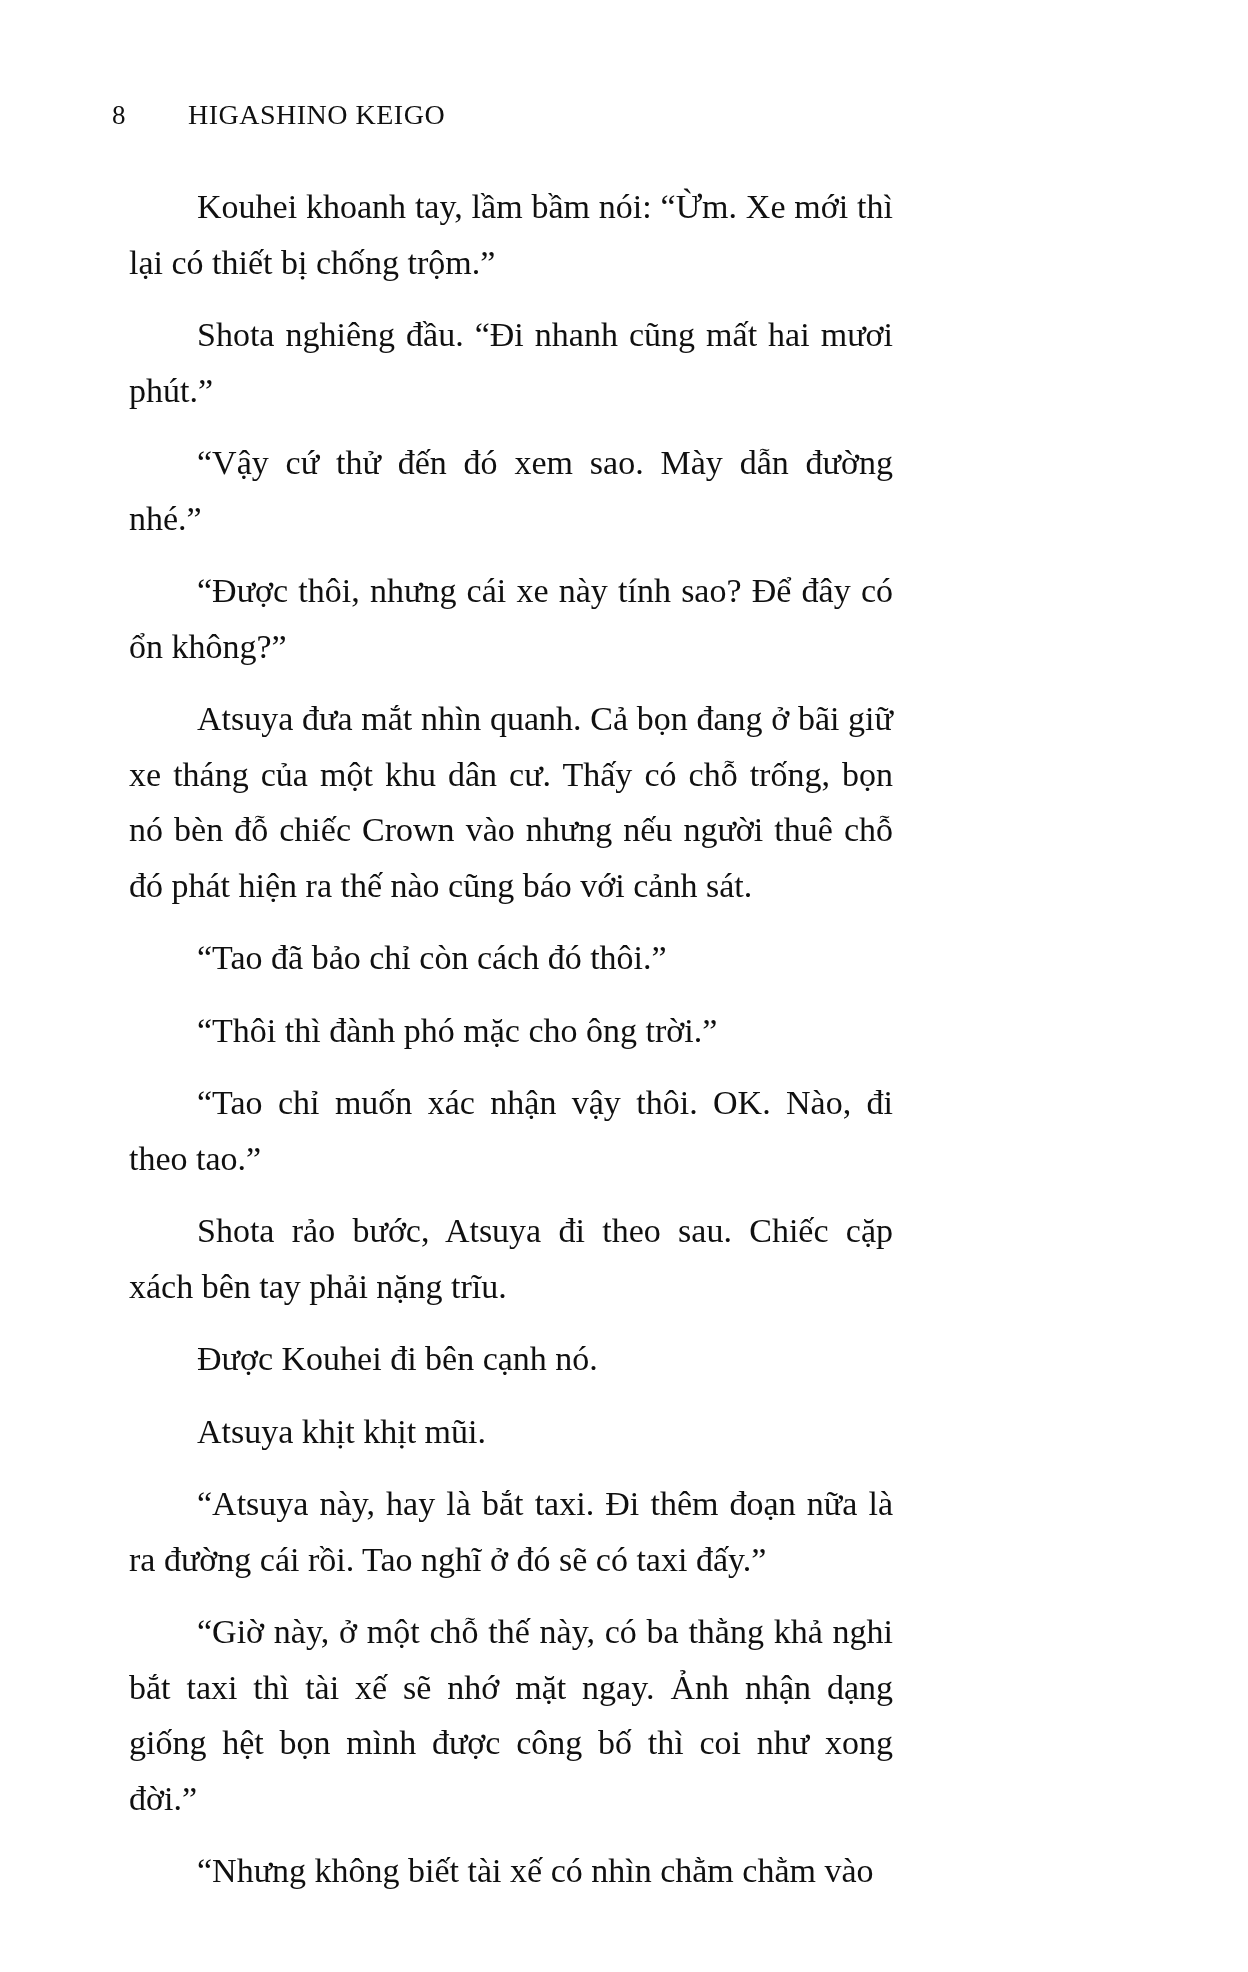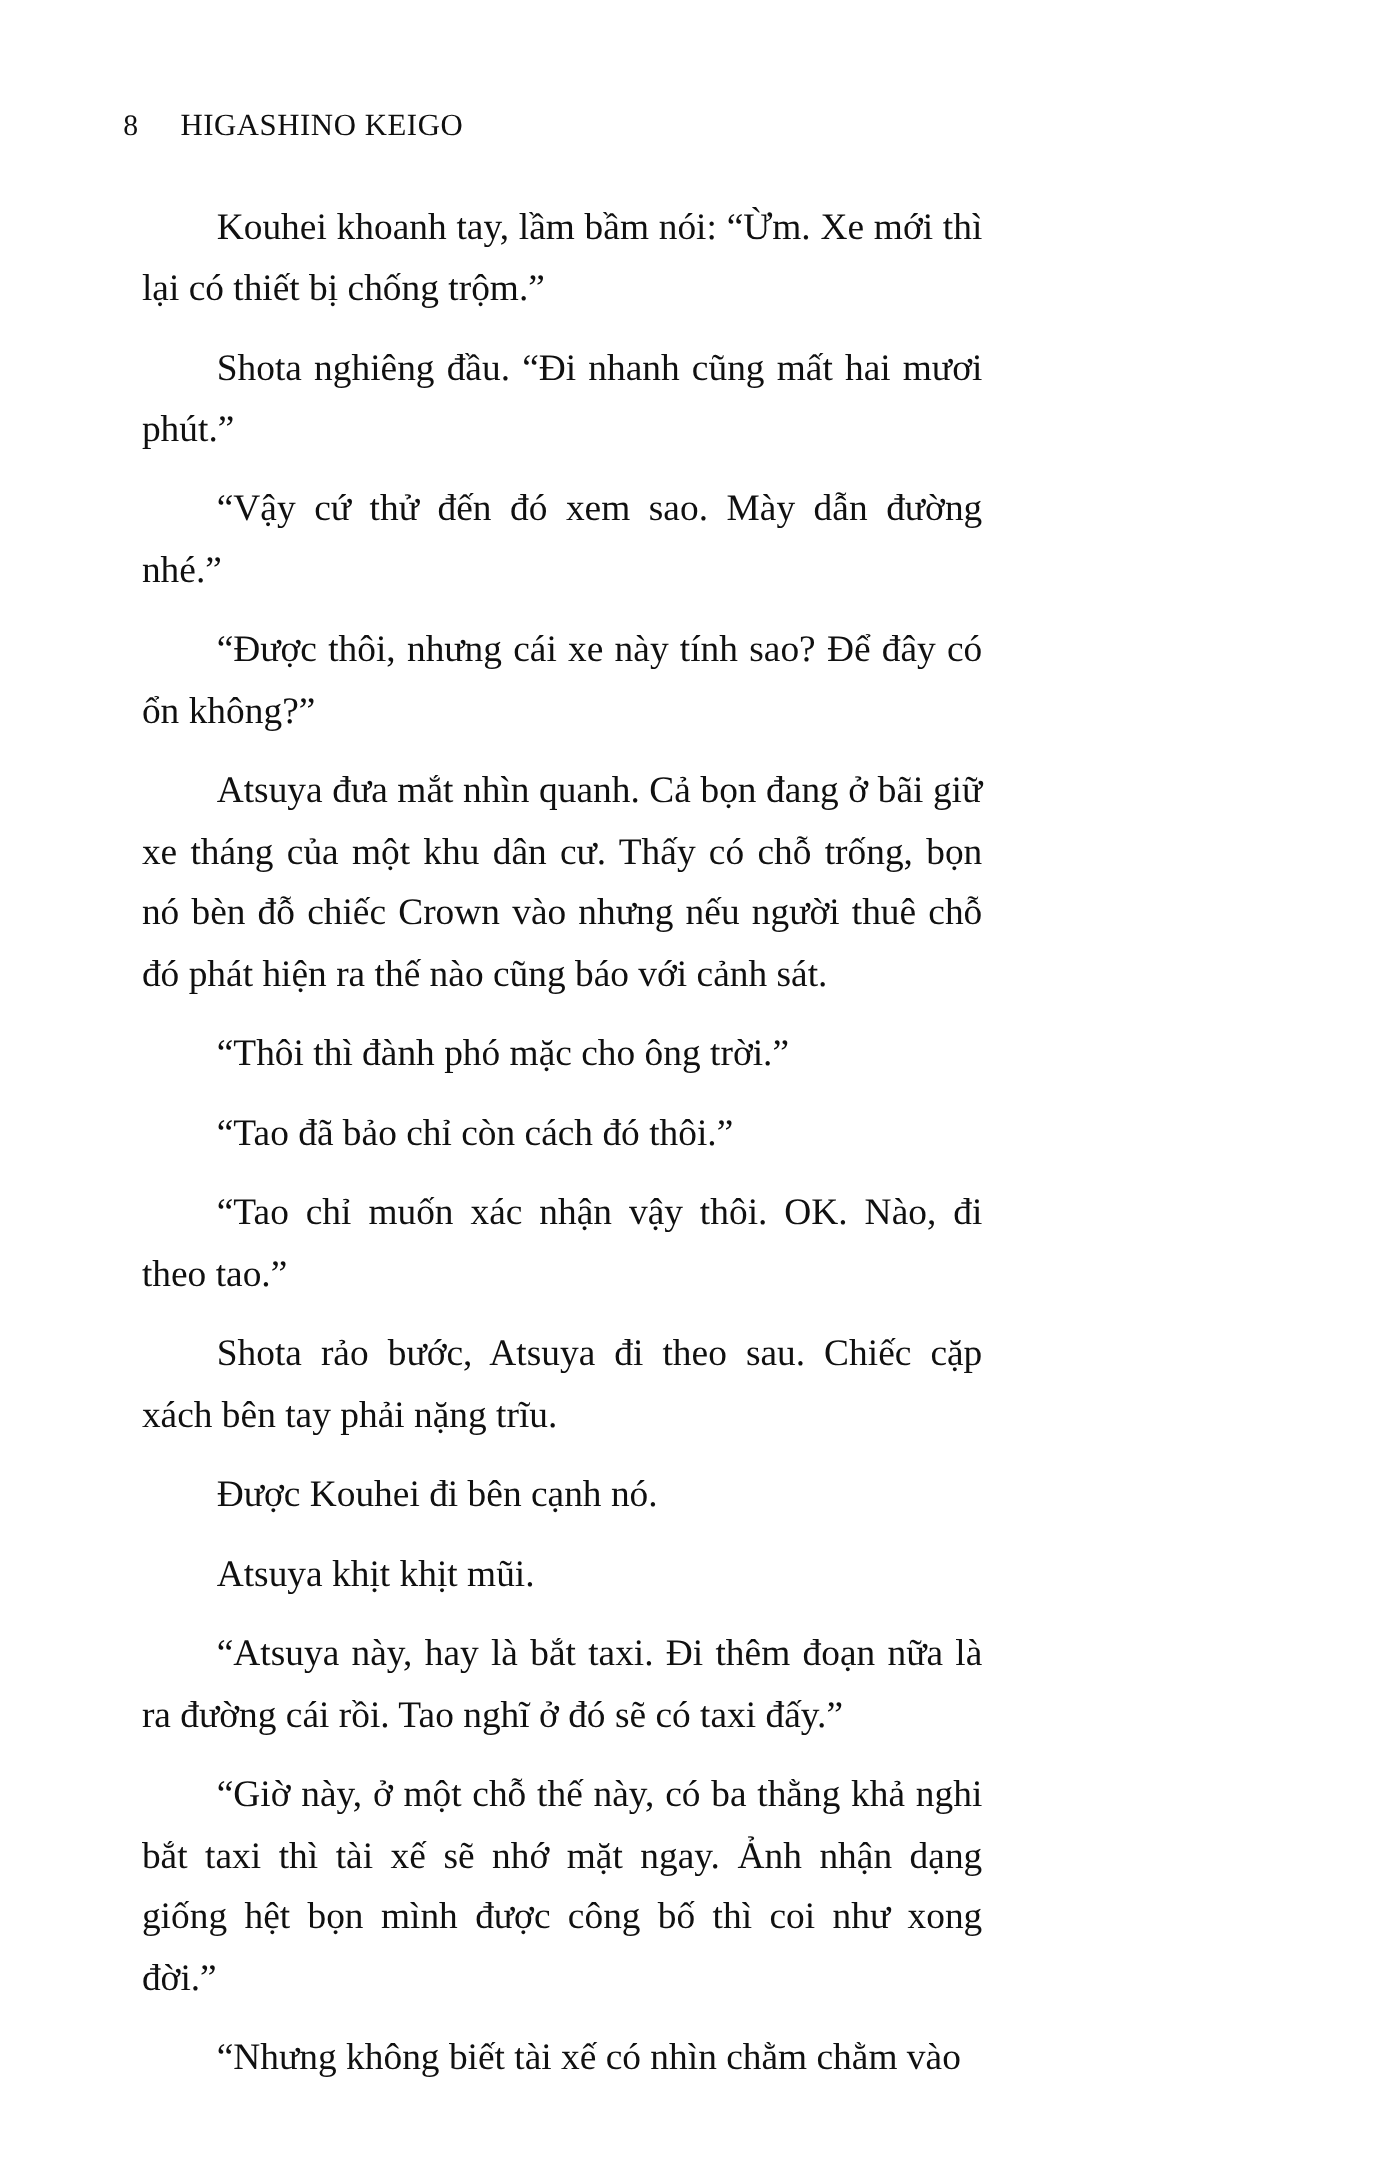--- a/index.html
+++ b/index.html
@@ -26,20 +26,21 @@
     gap: 38px;
     font-size: 28px;
     letter-spacing: 0.5px;
     white-space: nowrap;
   }
   .page-number {
     font-size: 27px;
   }
   .running-title {
     font-size: 28px;
+    margin-left: 24px;
   }
   .body-text {
     position: absolute;
     left: 112px;
     top: 162px;
     width: 798px;
     font-size: 34px;
     line-height: 55.5px;
     text-align: justify;
   }
@@ -58,22 +59,22 @@
     <span class="page-number">8</span>
     <span class="running-title">HIGASHINO KEIGO</span>
   </div>
 
   <div class="body-text">
     <p>Kouhei khoanh tay, lầm bầm nói: “Ừm. Xe mới thì lại có thiết bị chống trộm.”</p>
     <p>Shota nghiêng đầu. “Đi nhanh cũng mất hai mươi phút.”</p>
     <p>“Vậy cứ thử đến đó xem sao. Mày dẫn đường nhé.”</p>
     <p>“Được thôi, nhưng cái xe này tính sao? Để đây có ổn không?”</p>
     <p>Atsuya đưa mắt nhìn quanh. Cả bọn đang ở bãi giữ xe tháng của một khu dân cư. Thấy có chỗ trống, bọn nó bèn đỗ chiếc Crown vào nhưng nếu người thuê chỗ đó phát hiện ra thế nào cũng báo với cảnh sát.</p>
+    <p>“Tao đã bảo chỉ còn cách đó thôi.”</p>
     <p>“Thôi thì đành phó mặc cho ông trời.”</p>
-    <p>“Tao đã bảo chỉ còn cách đó thôi.”</p>
     <p>“Tao chỉ muốn xác nhận vậy thôi. OK. Nào, đi theo tao.”</p>
     <p>Shota rảo bước, Atsuya đi theo sau. Chiếc cặp xách bên tay phải nặng trĩu.</p>
     <p>Được Kouhei đi bên cạnh nó.</p>
     <p>Atsuya khịt khịt mũi.</p>
     <p>“Atsuya này, hay là bắt taxi. Đi thêm đoạn nữa là ra đường cái rồi. Tao nghĩ ở đó sẽ có taxi đấy.”</p>
     <p>“Giờ này, ở một chỗ thế này, có ba thằng khả nghi bắt taxi thì tài xế sẽ nhớ mặt ngay. Ảnh nhận dạng giống hệt bọn mình được công bố thì coi như xong đời.”</p>
     <p>“Nhưng không biết tài xế có nhìn chằm chằm vào</p>
   </div>
 
 </div>

